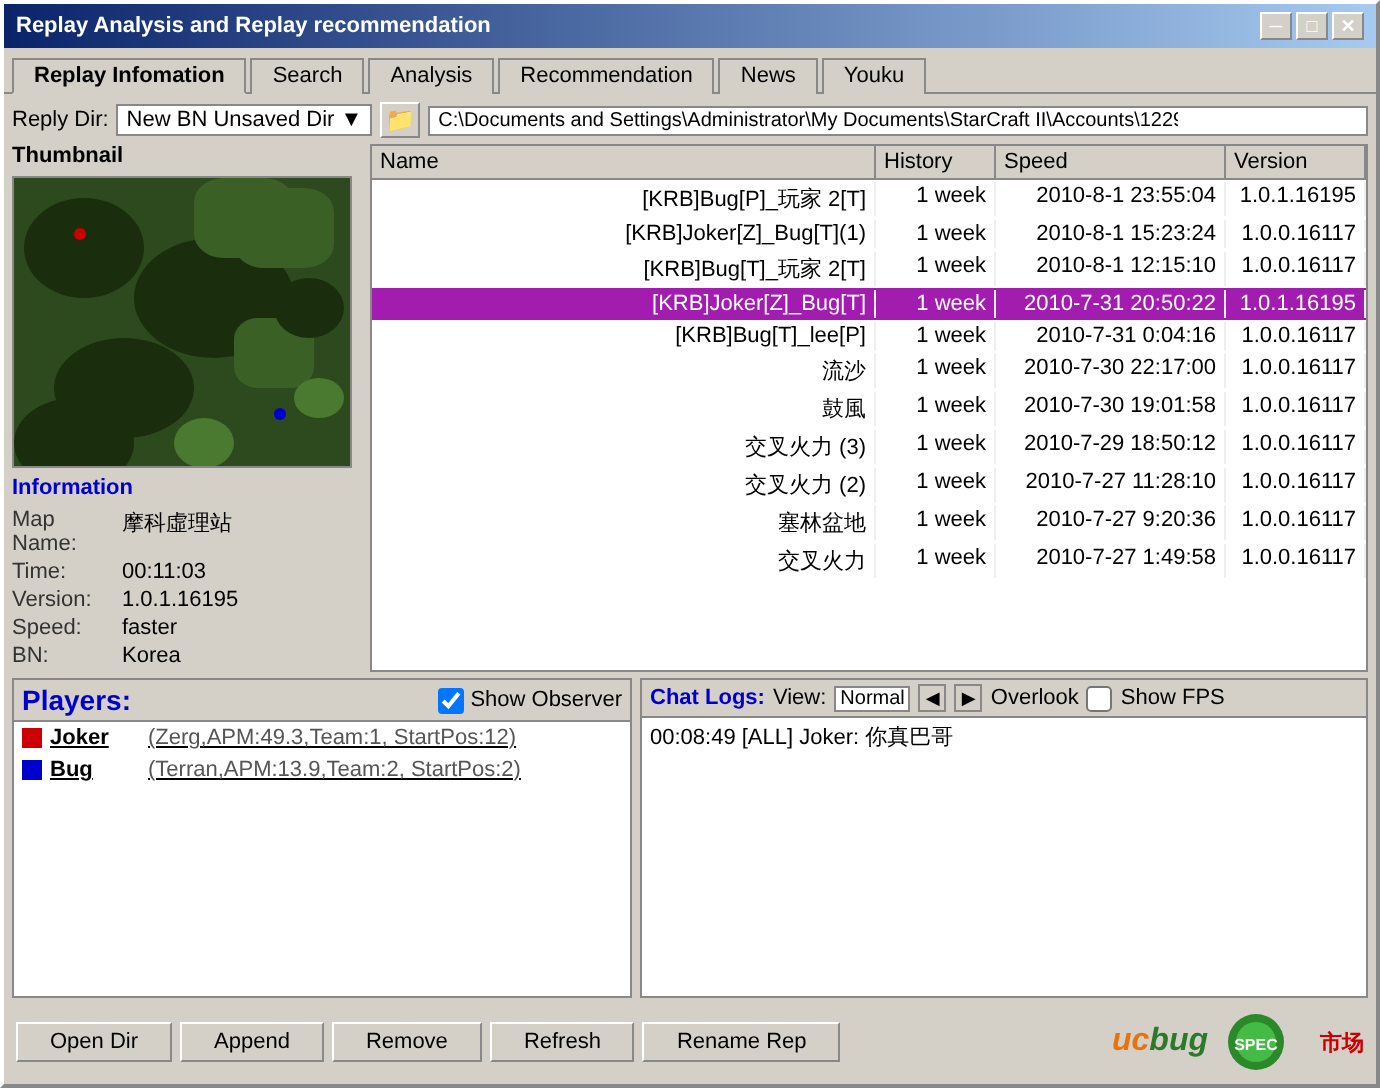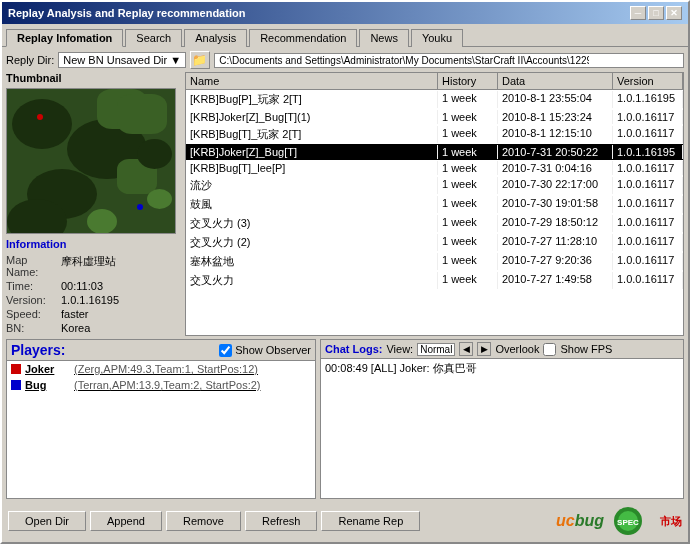--- a/index.html
+++ b/index.html
@@ -264,24 +264,25 @@
       flex: 1;
       overflow-y: auto;
       background: white;
     }
 
     .file-row {
       display: flex;
       font-size: 11px;
       padding: 1px 0;
       cursor: pointer;
+      text-align: right;
     }
 
     .file-row.selected {
-      background: #000000;
+      background: #a21caf;
       color: white;
     }
 
     .file-cell {
       padding: 1px 4px;
       border-right: 1px solid #eee;
       white-space: nowrap;
       overflow: hidden;
     }
 
@@ -525,21 +526,21 @@
                 <span class="info-val">Korea</span>
               </div>
             </div>
         </div>
       </div>
 
       <div class="right-panel">
         <div class="file-list-header">
           <div class="col-header col-name">Name</div>
           <div class="col-header col-history">History</div>
-          <div class="col-header col-data">Data</div>
+          <div class="col-header col-data">Speed</div>
           <div class="col-header col-version">Version</div>
         </div>
         <div class="file-list-body" id="file-list-body">
             <div class="file-row">
     <div class="file-cell col-name">[KRB]Bug[P]_玩家 2[T]</div>
     <div class="file-cell col-history">1 week</div>
     <div class="file-cell col-data">2010-8-1 23:55:04</div>
     <div class="file-cell col-version">1.0.1.16195</div>
   </div>
             <div class="file-row">

